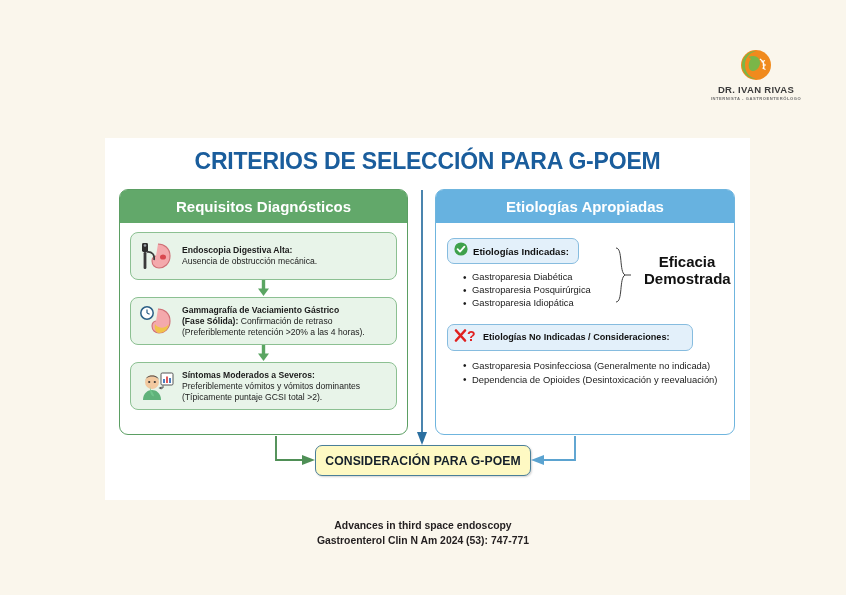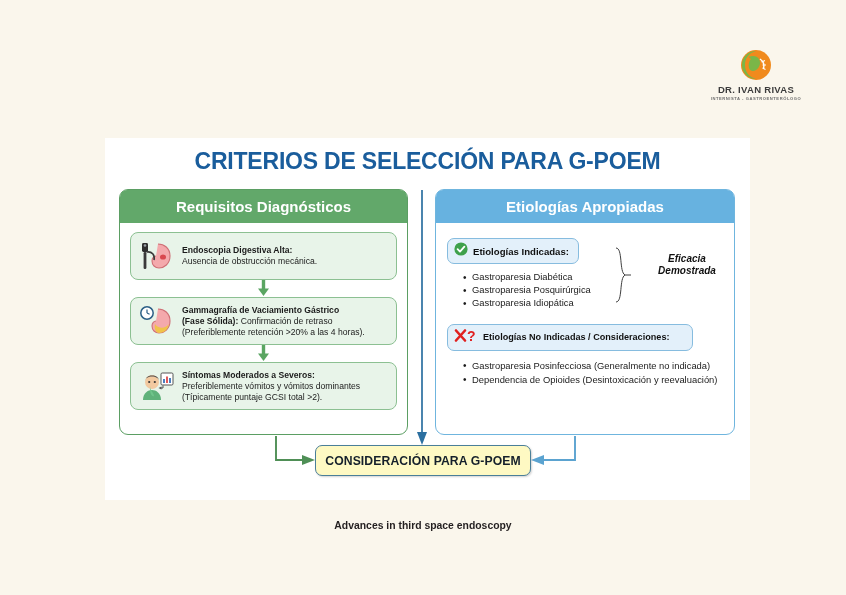--- a/index.html
+++ b/index.html
@@ -178,25 +178,24 @@
     font-size: 10px;
   }
   .bullets.tight li { margin-bottom: 2px; }
 
   .efficacy {
     position: absolute;
     right: 4px;
     top: 30px;
     width: 86px;
     text-align: center;
-    font-size: 10px;
+    font-size: 15px;
     font-weight: bold;
     color: #111;
     line-height: 1.15;
-    font-style: italic;
   }
   .brace {
     position: absolute;
     left: 178px;
     top: 21px;
   }
 
   
   .result-box {
     position: absolute;
@@ -401,13 +400,14 @@
 
     </div>
   </div>
 
   <div class="result-box">CONSIDERACIÓN PARA G-POEM</div>
 
 </div>
 
 <div class="citation">
   <span>Advances in third space endoscopy</span><br>
+  <span>Gastroenterol Clin N Am 2024 (53): 747-771</span>
 </div>
 
 </body></html>

